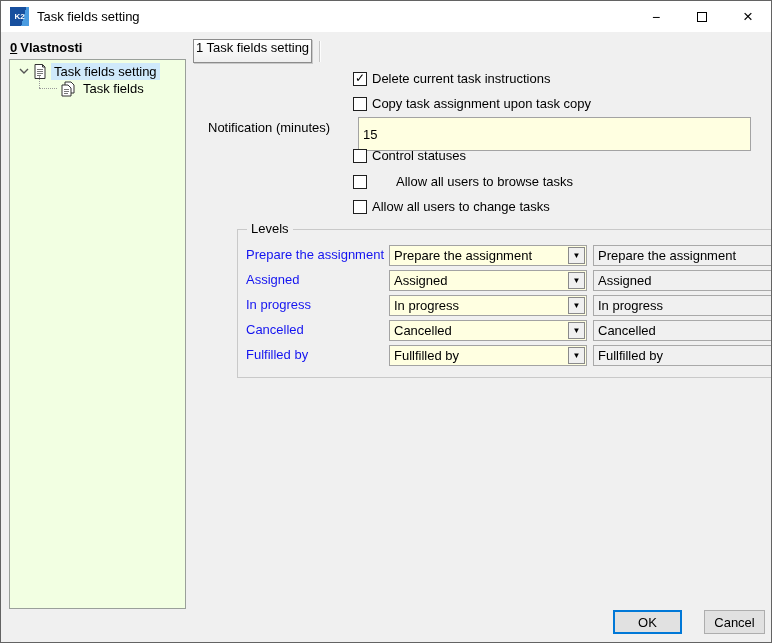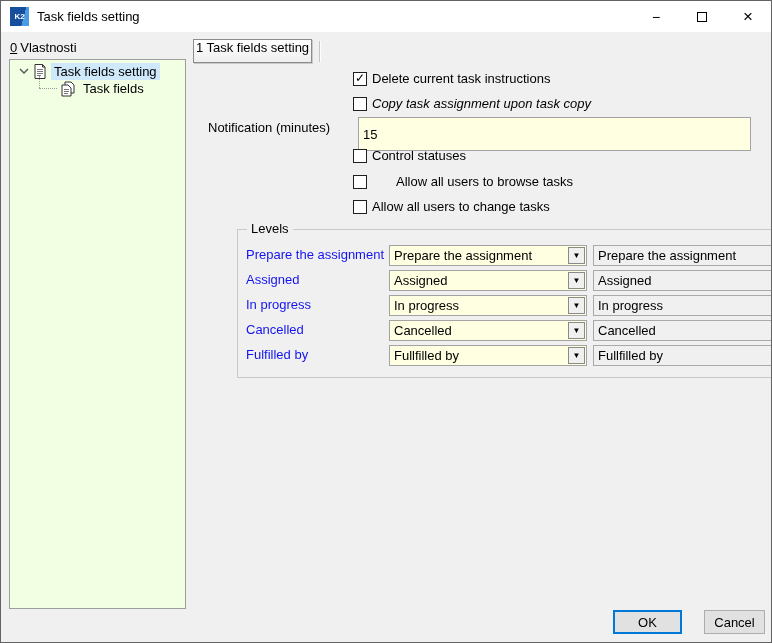--- a/index.html
+++ b/index.html
@@ -21,21 +21,21 @@
              display:flex; align-items:center; justify-content:center; }
   .window-title{ margin-left:8px; font-size:13px; }
   .winbtns{ position:absolute; right:0; top:0; height:31px; display:flex; }
   .winbtn{ width:46px; height:31px; display:flex; align-items:center; justify-content:center;
            font-size:15px; color:#000; background:transparent; border:none; }
   .min-glyph{ font-size:14px; line-height:1; }
   .max-glyph{ width:10px; height:10px; border:1px solid #000; }
   .close-glyph{ font-size:17px; line-height:1; }
 
   
-  .props-header{ position:absolute; left:9px; top:39px; }
+  .props-header{ position:absolute; left:9px; top:39px;font-weight:bold; }
   .u{ text-decoration:underline; }
   .sp{ margin-left:3px; }
   .tree{ position:absolute; left:8px; top:58px; width:177px; height:550px;
          background:#f2ffe2; border:1px solid #9aa09a; padding-top:3px; }
   .tree-row{ display:flex; align-items:center; height:17px; }
   .tree-row.root{ padding-left:9px; }
   .chev{ width:10px; height:7px; margin-right:5px; }
   .doc-icon{ margin-right:5px; flex:none; }
   .tree-label{ padding:1px 3px; white-space:nowrap; }
   .tree-label.selected{ background:#cfe9fb; }
@@ -143,21 +143,21 @@
   </div>
   <div class="tab-edge"></div>
 
   <div class="cbrow" style="top:70px;">
     <span class="checkbox">
       <span class="check-glyph">✓</span>
     </span>
     <span>Delete current task instructions</span>
   </div>
 
-  <div class="cbrow" style="top:95px;font-style:italic;">
+  <div class="cbrow" style="top:95px;">
     <span class="checkbox"></span>
     <span>Copy task assignment upon task copy</span>
   </div>
 
   <div class="notif-label">Notification (minutes)</div>
   <input class="notif-input" value="15" style="">
 
   <div class="cbrow" style="top:147px;">
     <span class="checkbox"></span>
     <span>Control statuses</span>

